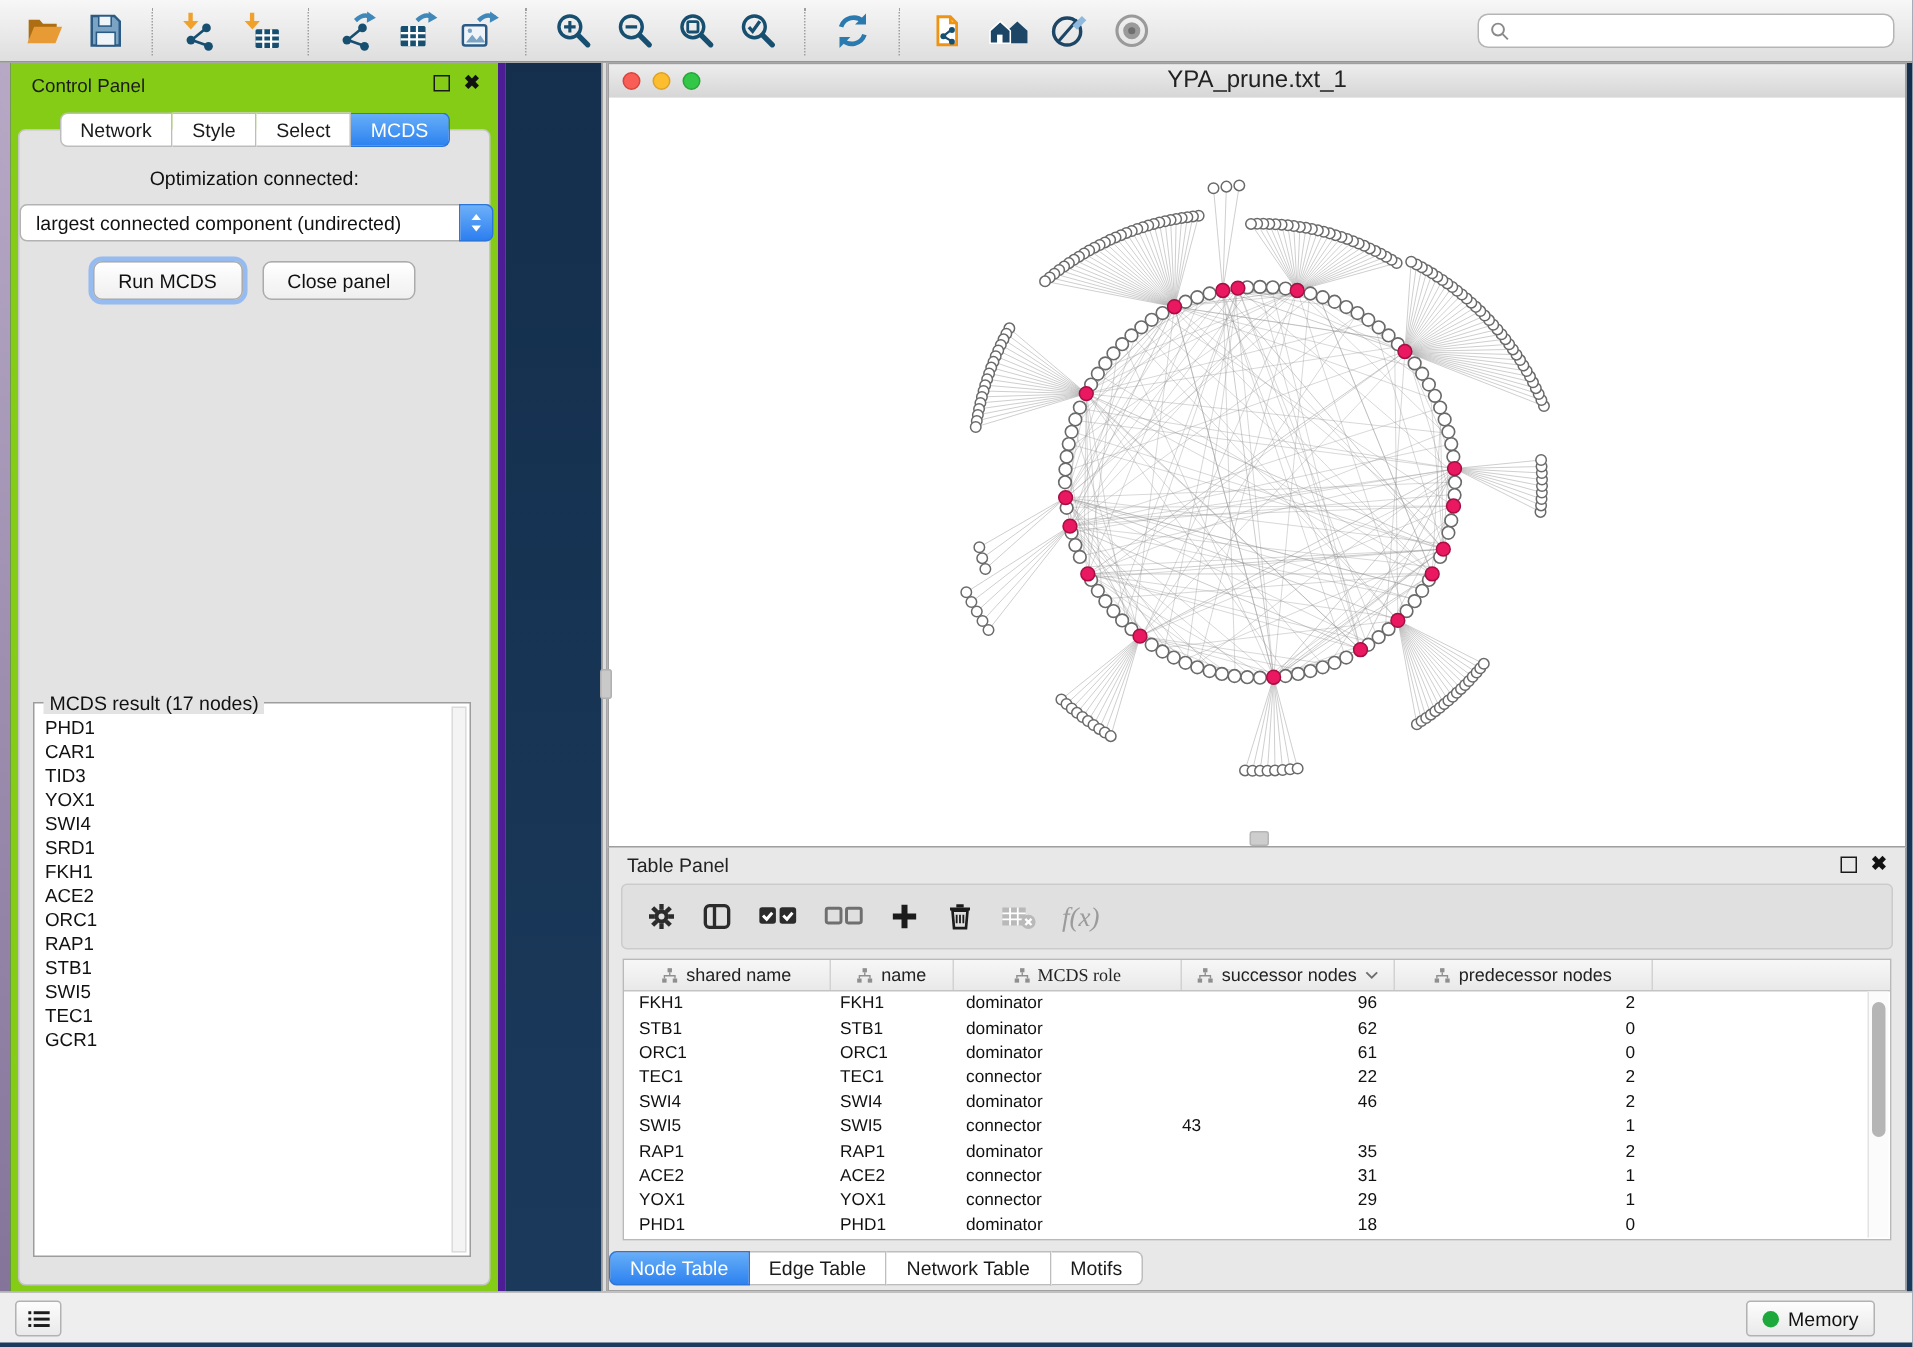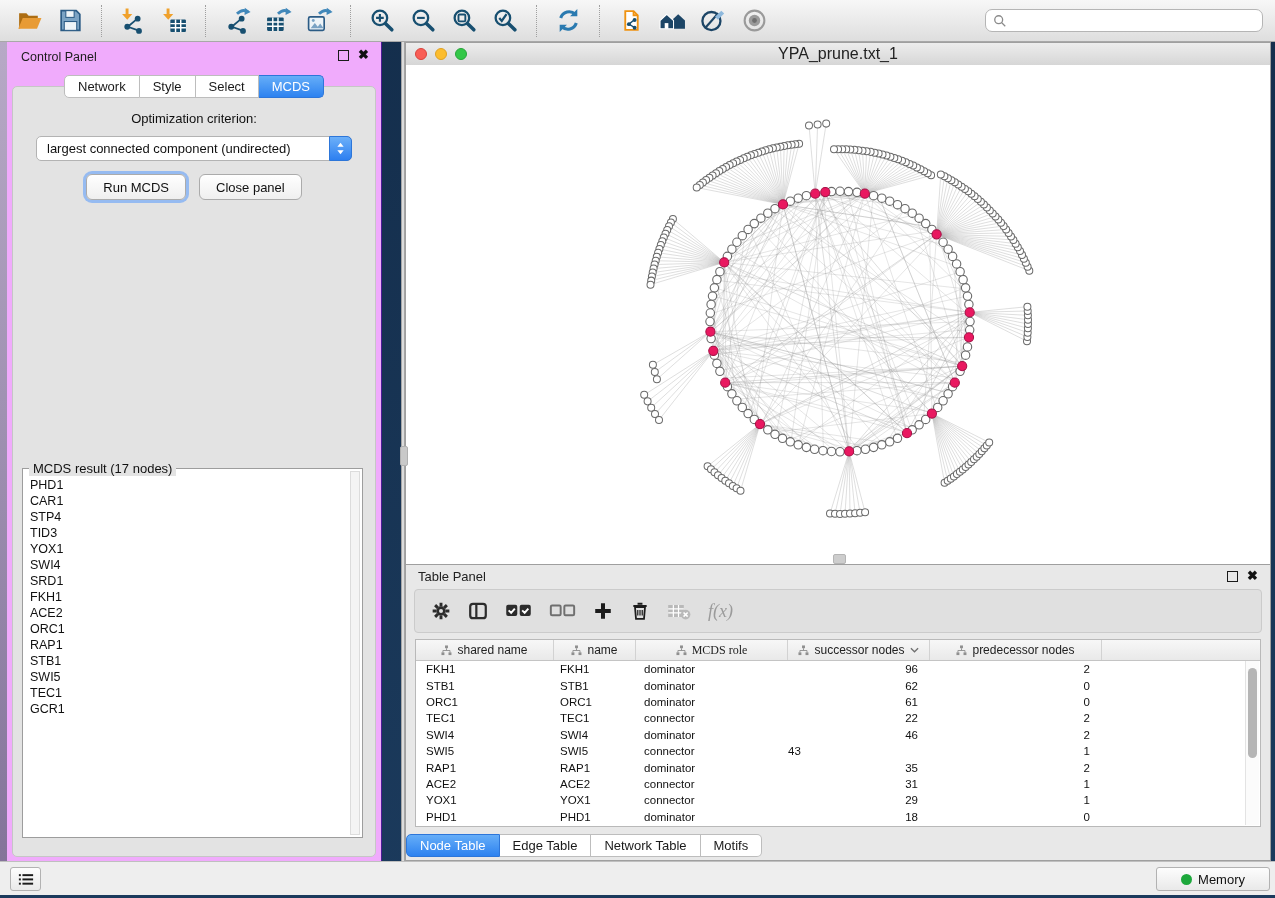--- a/index.html
+++ b/index.html
@@ -14,22 +14,22 @@
   .tb-btn svg{width:27px;height:27px}
   .tb-sep{width:0;height:32px;border-left:1px dotted #9f9f9f;margin:0 7px}
   .tb-search{margin-left:auto;width:278px;height:23px;background:#fff;border:1px solid #b5b5b5;
     border-radius:7px;display:flex;align-items:center;padding:0 7px;gap:5px;box-sizing:border-box}
   .tb-search svg{width:14px;height:14px}
   .tb-search input{border:none;outline:none;flex:1;font-size:13px;font-family:inherit;background:transparent}
   
   .strip-left{position:absolute;left:0;top:42px;width:7px;height:819px;
     background:linear-gradient(#b7a9c6,#84749a)}
   
-  .control-panel{position:absolute;left:7px;top:42px;width:375px;height:819px;background:#f0abfc;
-    border-right:1px solid #4c1d95;box-sizing:border-box}
+  .control-panel{position:absolute;left:7px;top:42px;width:330px;height:819px;background:#84cc16;
+    border-right:5px solid #4c1d95;box-sizing:border-box}
   .panel-title{position:absolute;left:14px;top:8px;font-size:12.5px;color:#1c1c1c}
   .win-btns{position:absolute;right:12px;top:7px;display:flex;gap:9px;align-items:center;z-index:4}
   .float-btn{width:9px;height:9px;border:1.5px solid #1a1a1a;background:transparent}
   .close-btn{font-size:13px;font-weight:bold;color:#111;line-height:12px}
   .cp-tabs{position:absolute;left:50%;transform:translateX(-50%);top:33px;display:flex;z-index:3}
   .seg-tab{height:21px;padding:0 13px;background:#fff;border:1px solid #bdbdbd;border-left:none;
     font-size:13px;display:flex;align-items:center;color:#1a1a1a;white-space:nowrap}
   .seg-tab:first-child{border-left:1px solid #bdbdbd;border-radius:5px 0 0 5px}
   .seg-tab:last-child{border-radius:0 5px 5px 0}
   .seg-tab.selected{background:linear-gradient(#66aef8,#2d82f0);color:#fff;border-color:#2d76d9}
@@ -94,21 +94,21 @@
     border-left:1px solid #e3e3e3}
   .tbl-thumb{position:absolute;left:2px;right:2px;top:7px;height:90px;background:#b5b5b5;border-radius:5px}
   .tp-tabs{position:absolute;left:0;right:4px;top:269px;display:flex;justify-content:flex-start}
   
   .status-bar{position:absolute;left:0;top:861px;width:1275px;height:34px;background:#eeeeee;
     border-top:1px solid #bfbfbf;box-sizing:border-box;z-index:5}
   .sb-btn{position:absolute;top:5px;height:24px;background:linear-gradient(#fdfdfd,#e9e9e9);
     border:1px solid #b2b2b2;border-radius:3px;display:flex;align-items:center;justify-content:center;
     gap:6px;font-size:13px;color:#111;box-sizing:border-box}
   .sb-left{left:10px;width:31px}
-  .sb-mem{right:5px;padding:0 24px}
+  .sb-mem{right:25px;padding:0 10px}
   .mem-dot{width:11px;height:11px;border-radius:50%}
 </style>
 </head>
 <body>
 
 <div class="strip-left"></div>
 
 <div class="toolbar">
   <div id="tb-icons" style="display:flex;align-items:center;gap:7px">
       <div class="tb-btn">
@@ -265,40 +265,39 @@
     <div class="float-btn"></div>
     <div class="close-btn">✖</div>
   </div>
   <div class="cp-tabs" id="cp-tabs">
       <div class="seg-tab">Network</div>
       <div class="seg-tab">Style</div>
       <div class="seg-tab">Select</div>
       <div class="seg-tab selected">MCDS</div>
     </div>
   <div class="cp-content">
-    <div class="opt-label">Optimization criterion:</div>
+    <div class="opt-label">Optimization connected:</div>
     <div class="dropdown">
       <span>largest connected component (undirected)</span>
       <span class="dd-cap">
         <svg viewBox="0 0 10 16" width="9" height="15">
             <path d="M5 1.5 L8.5 6 H1.5 Z" fill="#fff"></path>
             <path d="M5 14.5 L1.5 10 H8.5 Z" fill="#fff"></path>
           </svg>
       </span>
     </div>
     <div class="btn-row">
       <div class="mac-btn focused">Run MCDS</div>
       <div class="mac-btn">Close panel</div>
     </div>
     <div class="fieldset">
       <div class="legend">MCDS result (17 nodes)</div>
       <div class="mcds-list" id="mcds-list">
           <div>PHD1</div>
           <div>CAR1</div>
-          <div>STP4</div>
           <div>TID3</div>
           <div>YOX1</div>
           <div>SWI4</div>
           <div>SRD1</div>
           <div>FKH1</div>
           <div>ACE2</div>
           <div>ORC1</div>
           <div>RAP1</div>
           <div>STB1</div>
           <div>SWI5</div>

